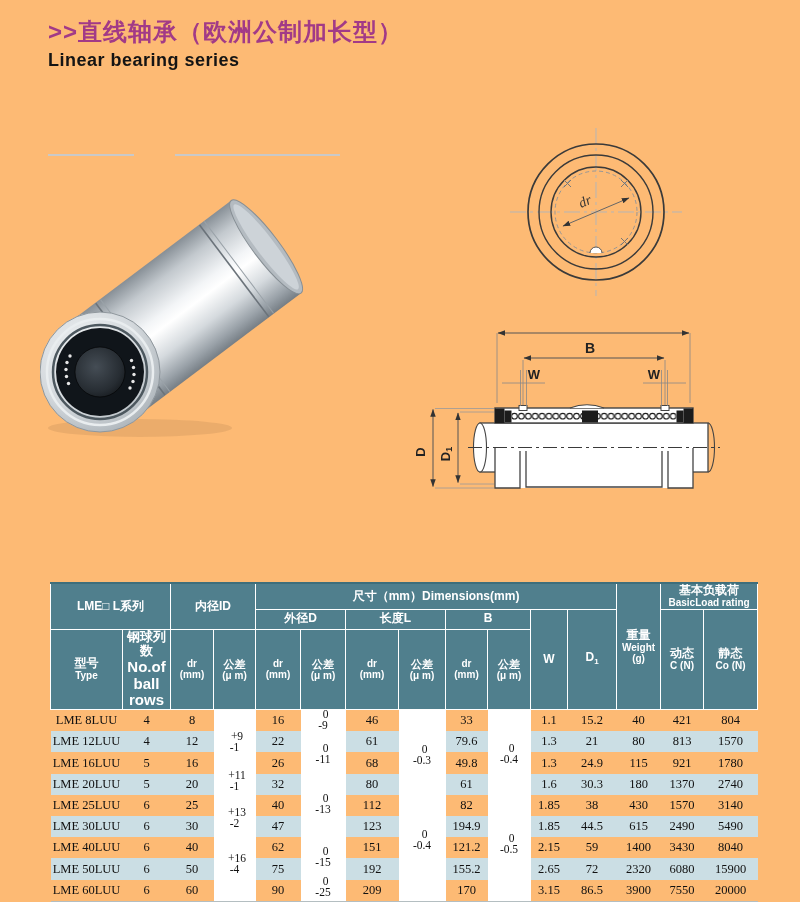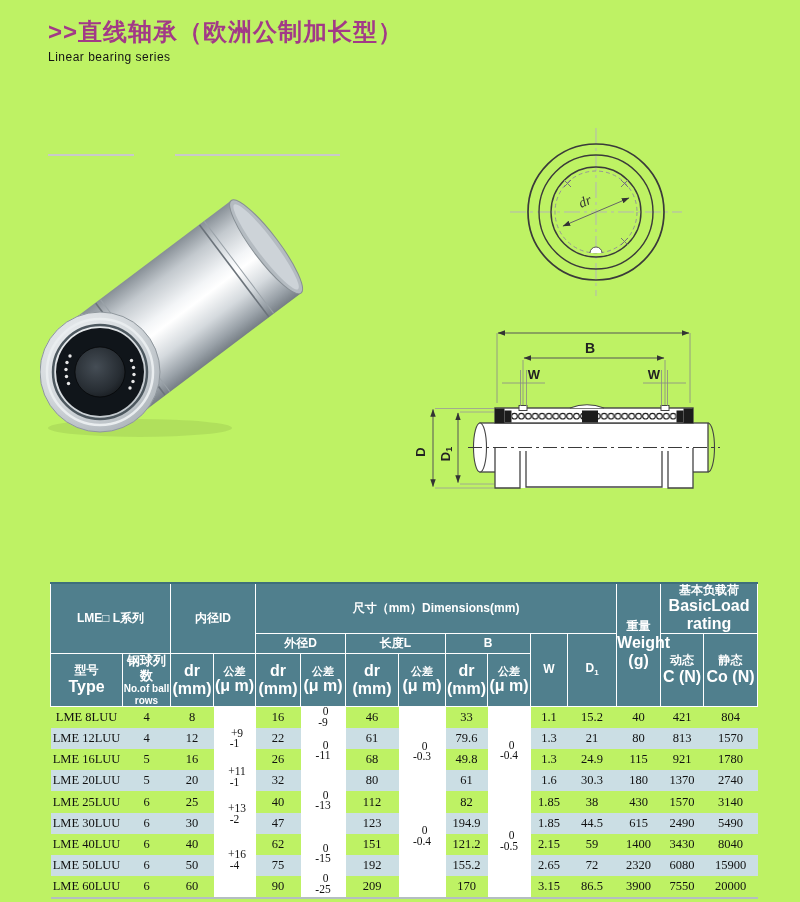--- a/index.html
+++ b/index.html
@@ -1,36 +1,36 @@
 <!DOCTYPE html>
 <html><head>
 <meta charset="utf-8">
 <style>
   html,body{margin:0;padding:0;background:#fff;}
-  #page{position:relative;width:800px;height:902px;background:#bef264;overflow:hidden;
+  #page{position:relative;width:800px;height:902px;background:#fdba74;overflow:hidden;
         font-family:"Liberation Sans",sans-serif;color:#1a1a1a;}
   
   .title-zh{position:absolute;left:48px;top:16px;font-size:24px;font-weight:bold;color:#a23a87;letter-spacing:1px;white-space:nowrap;}
-  .subtitle-en{position:absolute;left:48px;top:50px;font-size:12px;font-weight:normal;color:#141414;letter-spacing:.5px;}
+  .subtitle-en{position:absolute;left:48px;top:50px;font-size:18px;font-weight:bold;color:#141414;letter-spacing:.5px;}
   .model-name{position:absolute;left:48px;top:74px;font-size:22px;font-weight:bold;color:#141414;letter-spacing:1px;}
   .rule{position:absolute;height:2px;background:#c9c9c9;top:154px;}
   .rule1{left:48px;width:86px;}
   .rule2{left:175px;width:165px;}
   
   .abs{position:absolute;}
   
   #spec-table-wrap{position:absolute;left:50px;top:582px;width:707px;}
   table.spec{border-collapse:collapse;table-layout:fixed;width:707px;border-top:2px solid #3e6e7b;border-bottom:2px solid #b4bec1;}
   table.spec th{background:#507f8d;color:#ffffff;border:1px solid #ffffff;
       font-family:"Liberation Sans",sans-serif;font-weight:bold;
       padding:0;line-height:1.12;vertical-align:middle;text-align:center;}
   .hA{height:26px;} .hB{height:20px;} .hC{height:23px;}
   .zh{font-size:12px;display:block;}
-  .en{font-size:16px;display:block;font-weight:bold;}
-  .en2{font-size:10px;display:block;font-weight:bold;}
+  .en{font-size:10px;display:block;font-weight:bold;}
+  .en2{font-size:15px;display:block;font-weight:bold;}
   table.spec td{font-family:"Liberation Serif",serif;font-size:12.5px;color:#111;
       text-align:center;vertical-align:middle;padding:0;height:21.2px;}
   tbody tr.even td{background:#cbdee4;}
   td.model-cell{text-align:left;padding-left:5px;white-space:nowrap;}
   td.tolcol{background:#ffffff !important;position:relative;}
   .tol-label{position:absolute;left:0;right:0;transform:translateY(-50%);
       font-family:"Liberation Serif",serif;font-size:11.5px;line-height:.95;text-align:center;}
   .tol-label .a{display:block;margin-left:5px;}
   .tol-label .b{display:block;}
   .tid0{top:16.7%}.tid1{top:37%}.tid2{top:56.5%}.tid3{top:80.5%}

